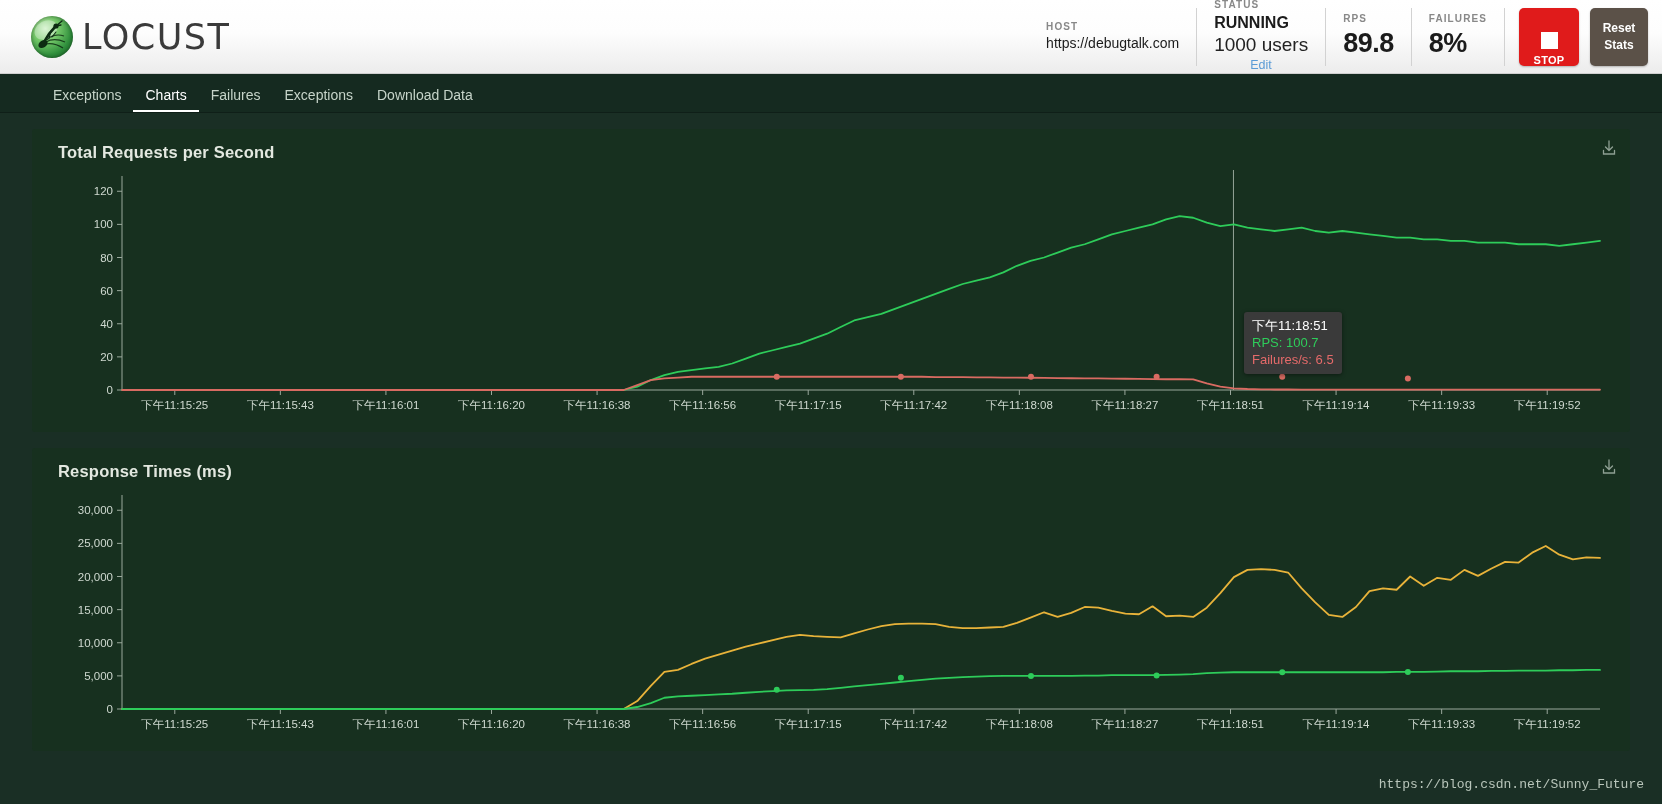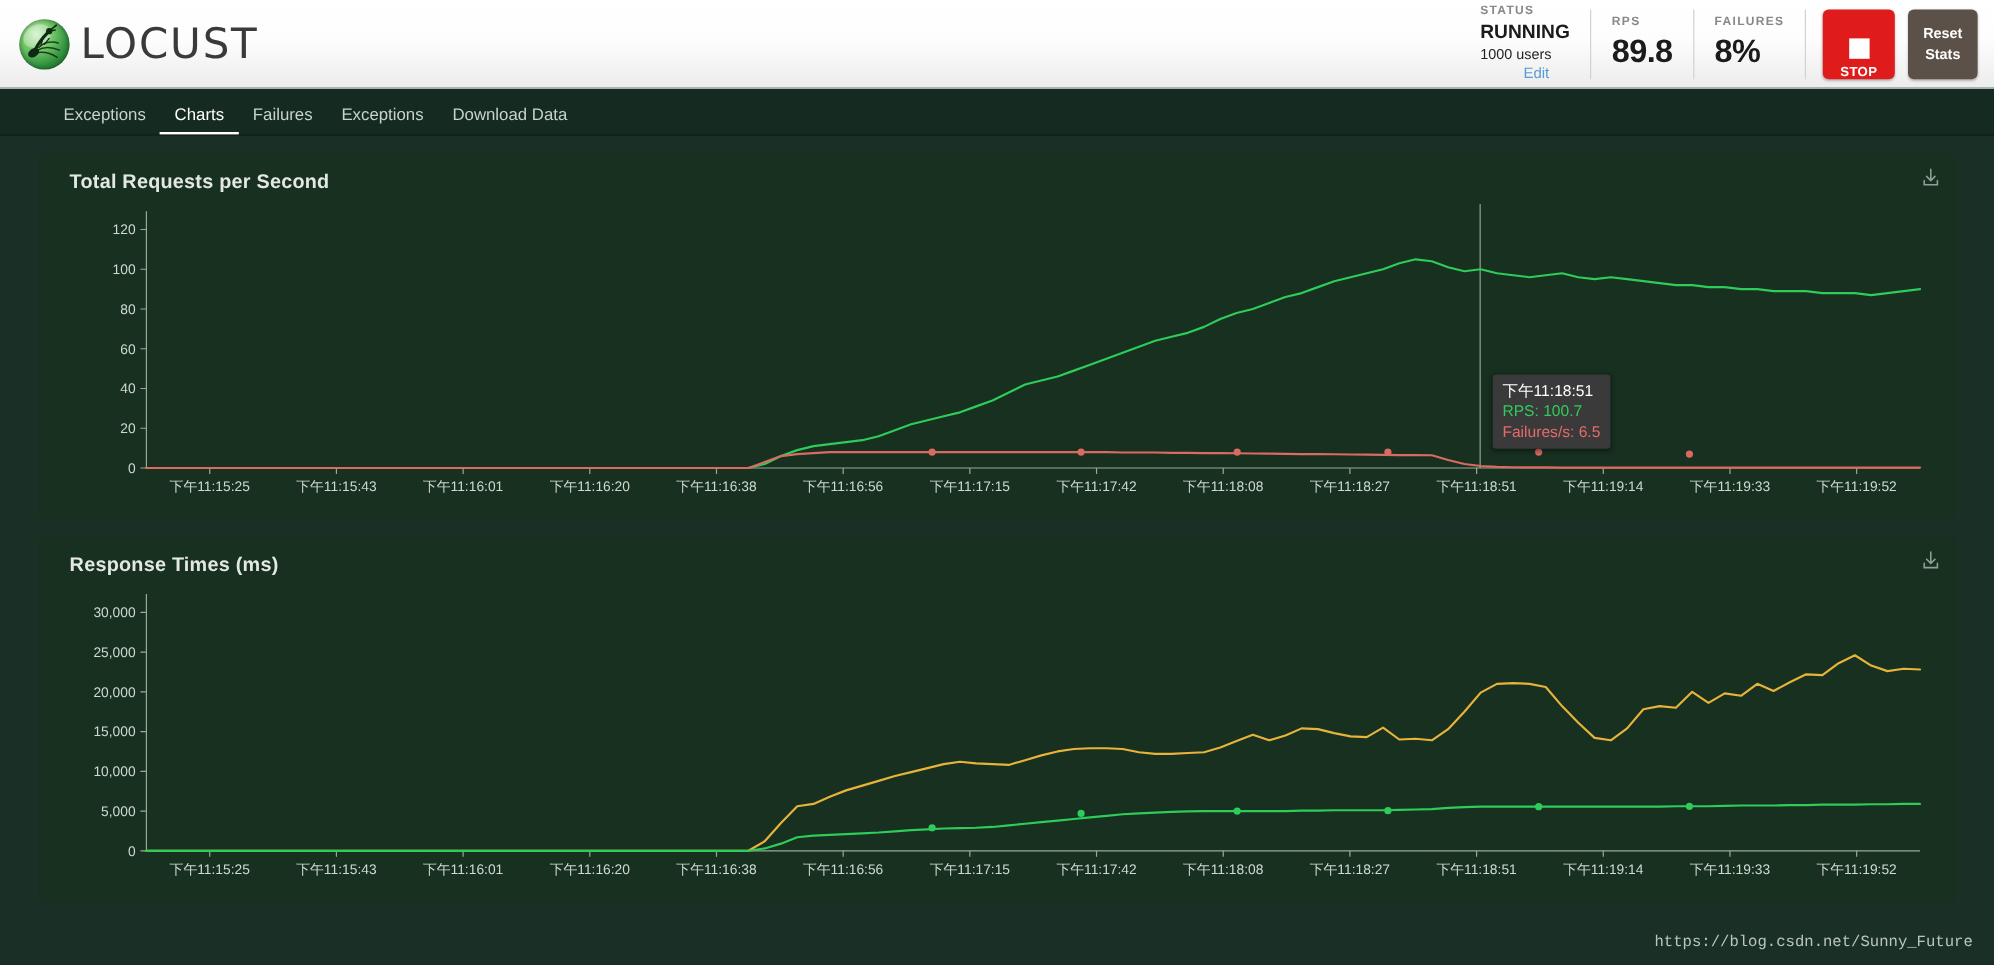--- a/index.html
+++ b/index.html
@@ -11,21 +11,21 @@
   }
 
   
   .header {
     position: relative;
     height: 74px;
     background: linear-gradient(to bottom, #ffffff 0%, #fdfdfd 45%, #ececec 100%);
     border-bottom: 1px solid #cfcfcf;
     display: flex; align-items: center;
   }
-  .brand { display: flex; align-items: center; padding-left: 16px; gap: 9px; }
+  .brand { display: flex; align-items: center; padding-left: 31px; gap: 9px; }
   .logo-circle {
     width: 42px; height: 42px; border-radius: 50%;
     background: radial-gradient(circle at 34% 30%, #cdf0c4 0%, #76c96a 32%, #2f8f3c 66%, #135c22 100%);
     box-shadow: inset 0 0 4px rgba(0,0,0,.45);
     position: relative; overflow: hidden;
   }
   .logo-circle svg { position: absolute; left: 0; top: 0; }
   .brand-text {
     font-size: 35px; letter-spacing: 1.5px; color: #3a3a3a;
     font-weight: 400; font-family: "DejaVu Sans", sans-serif;
@@ -37,21 +37,21 @@
     border-right: 1px solid #d2d2d2; min-width: 64px;
   }
   .stat:last-of-type { border-right: 1px solid #d2d2d2; }
   .stat-label {
     font-size: 10px; letter-spacing: 1.1px; color: #888; font-weight: 700;
     margin-bottom: 3px; text-transform: uppercase;
   }
   .stat-value { font-size: 14px; color: #1b1b1b; line-height: 1.25; }
   .stat-value.big { font-size: 27px; font-weight: 700; letter-spacing: -0.5px; }
   .stat-value.bold { font-size: 16px; font-weight: 700; }
-  .stat-sub { font-size: 12px; color: #222; line-height: 1.25; }
+  .stat-sub { font-size: 19px; color: #222; line-height: 1.25; }
   .stat-link { font-size: 12.5px; color: #5b9bd5; text-decoration: none; line-height: 1.35; cursor: pointer; margin-left: 36px; }
 
   .actions { display: flex; align-items: center; gap: 11px; padding-left: 14px; }
   .btn-stop {
     width: 60px; height: 58px; background: #e01b1b; border: none; border-radius: 5px;
     color: #fff; display: flex; flex-direction: column; align-items: center;
     justify-content: flex-end; gap: 5px; cursor: pointer;
     box-shadow: 0 1px 2px rgba(0,0,0,.25);
   }
   .btn-stop .sq { width: 17px; height: 17px; background: #fff; }
@@ -118,20 +118,24 @@
         <path d="M15 26 C20 23, 27 23, 34 26" stroke="#0d2b12" stroke-width="1.2" fill="none" opacity=".85"></path>
         <path d="M14 28 C19 27, 26 28, 32 32" stroke="#0d2b12" stroke-width="1.2" fill="none" opacity=".85"></path>
         <path d="M18 22 L20 15 M21 21 L25 16" stroke="#0d2b12" stroke-width="1.1" fill="none" stroke-linecap="round"></path>
       </svg>
     </div>
     <div class="brand-text">LOCUST</div>
   </div>
 
   <div class="stats">
 
+    <div class="stat">
+      <div class="stat-label">HOST</div>
+      <div class="stat-value">https://debugtalk.com</div>
+    </div>
 
     <div class="stat">
       <div class="stat-label">STATUS</div>
       <div class="stat-value bold">RUNNING</div>
       <div class="stat-sub">1000 users</div>
       <a class="stat-link">Edit</a>
     </div>
 
     <div class="stat">
       <div class="stat-label">RPS</div>

